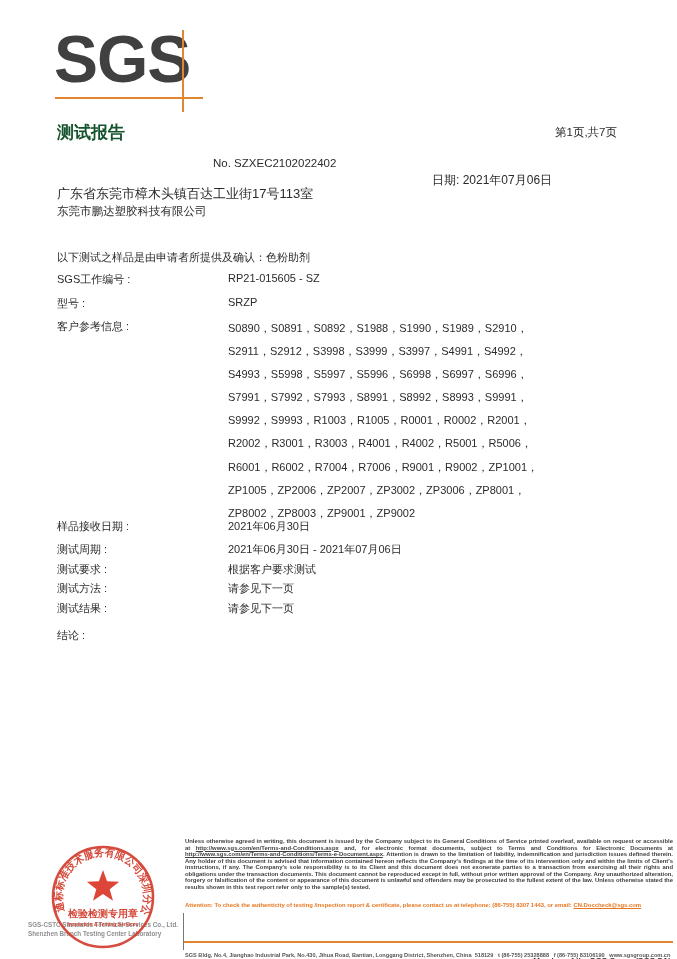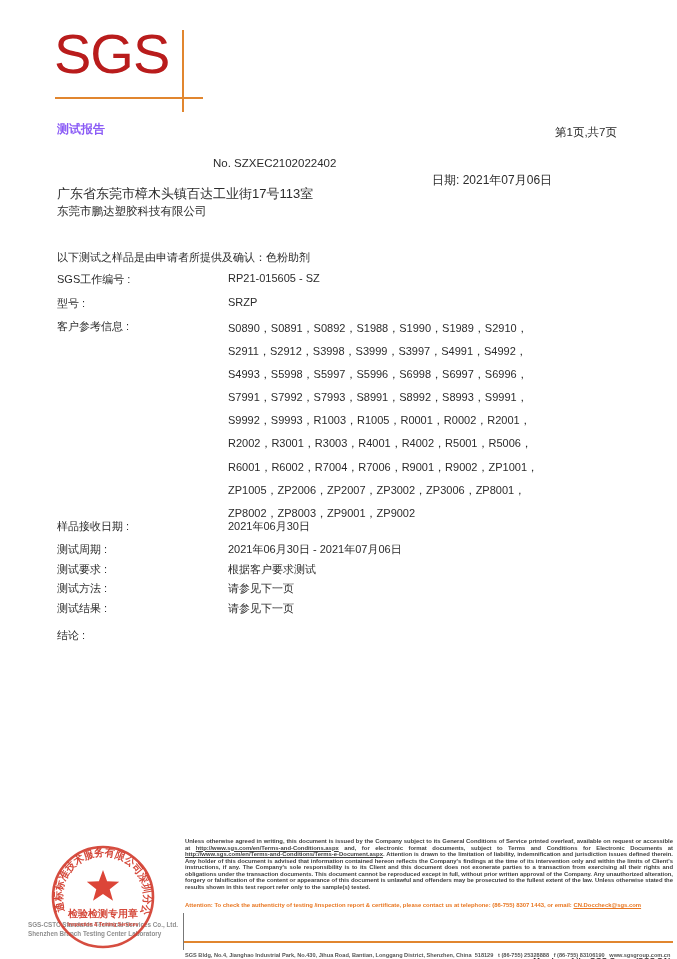--- a/index.html
+++ b/index.html
@@ -1,24 +1,24 @@
 <!DOCTYPE html>
 <html><head>
 <meta charset="utf-8">
 <style>
   html,body{margin:0;padding:0;background:#ffffff;}
   .page{position:relative;width:677px;height:959px;background:#fff;overflow:hidden;
         font-family:"Liberation Sans","DejaVu Sans",sans-serif;color:#2b2b2b;}
   .abs{position:absolute;}
   
-  .logo{left:54px;top:26px;font-size:56px;font-weight:400;color:#b91c1c;letter-spacing:-1px;line-height:1;}
+  .logo{left:54px;top:26px;font-size:66px;font-weight:700;color:#404040;letter-spacing:-1px;line-height:1;}
   .logo-hline{left:55px;top:97px;width:148px;height:2px;background:#e1862f;}
   .logo-vline{left:182px;top:30px;width:2px;height:82px;background:#e1862f;}
   
-  .doc-title{left:57px;top:121px;font-size:12px;font-weight:700;color:#8b5cf6;}
+  .doc-title{left:57px;top:121px;font-size:17px;font-weight:700;color:#14532d;}
   .report-no{left:213px;top:125px;font-size:11.5px;margin-top:32px;}
   .report-date{left:432px;top:125px;font-size:12px;margin-top:47px;}
   .report-page{left:555px;top:125px;font-size:11.5px;}
   
   .company{left:57px;top:160px;font-size:11.5px;margin-top:44px;}
   .company-addr{left:57px;top:185px;font-size:13px;}
   
   .intro{left:57px;top:250px;font-size:11px;}
   .lbl{left:57px;font-size:11px;}
   .val{left:228px;font-size:11px;}

